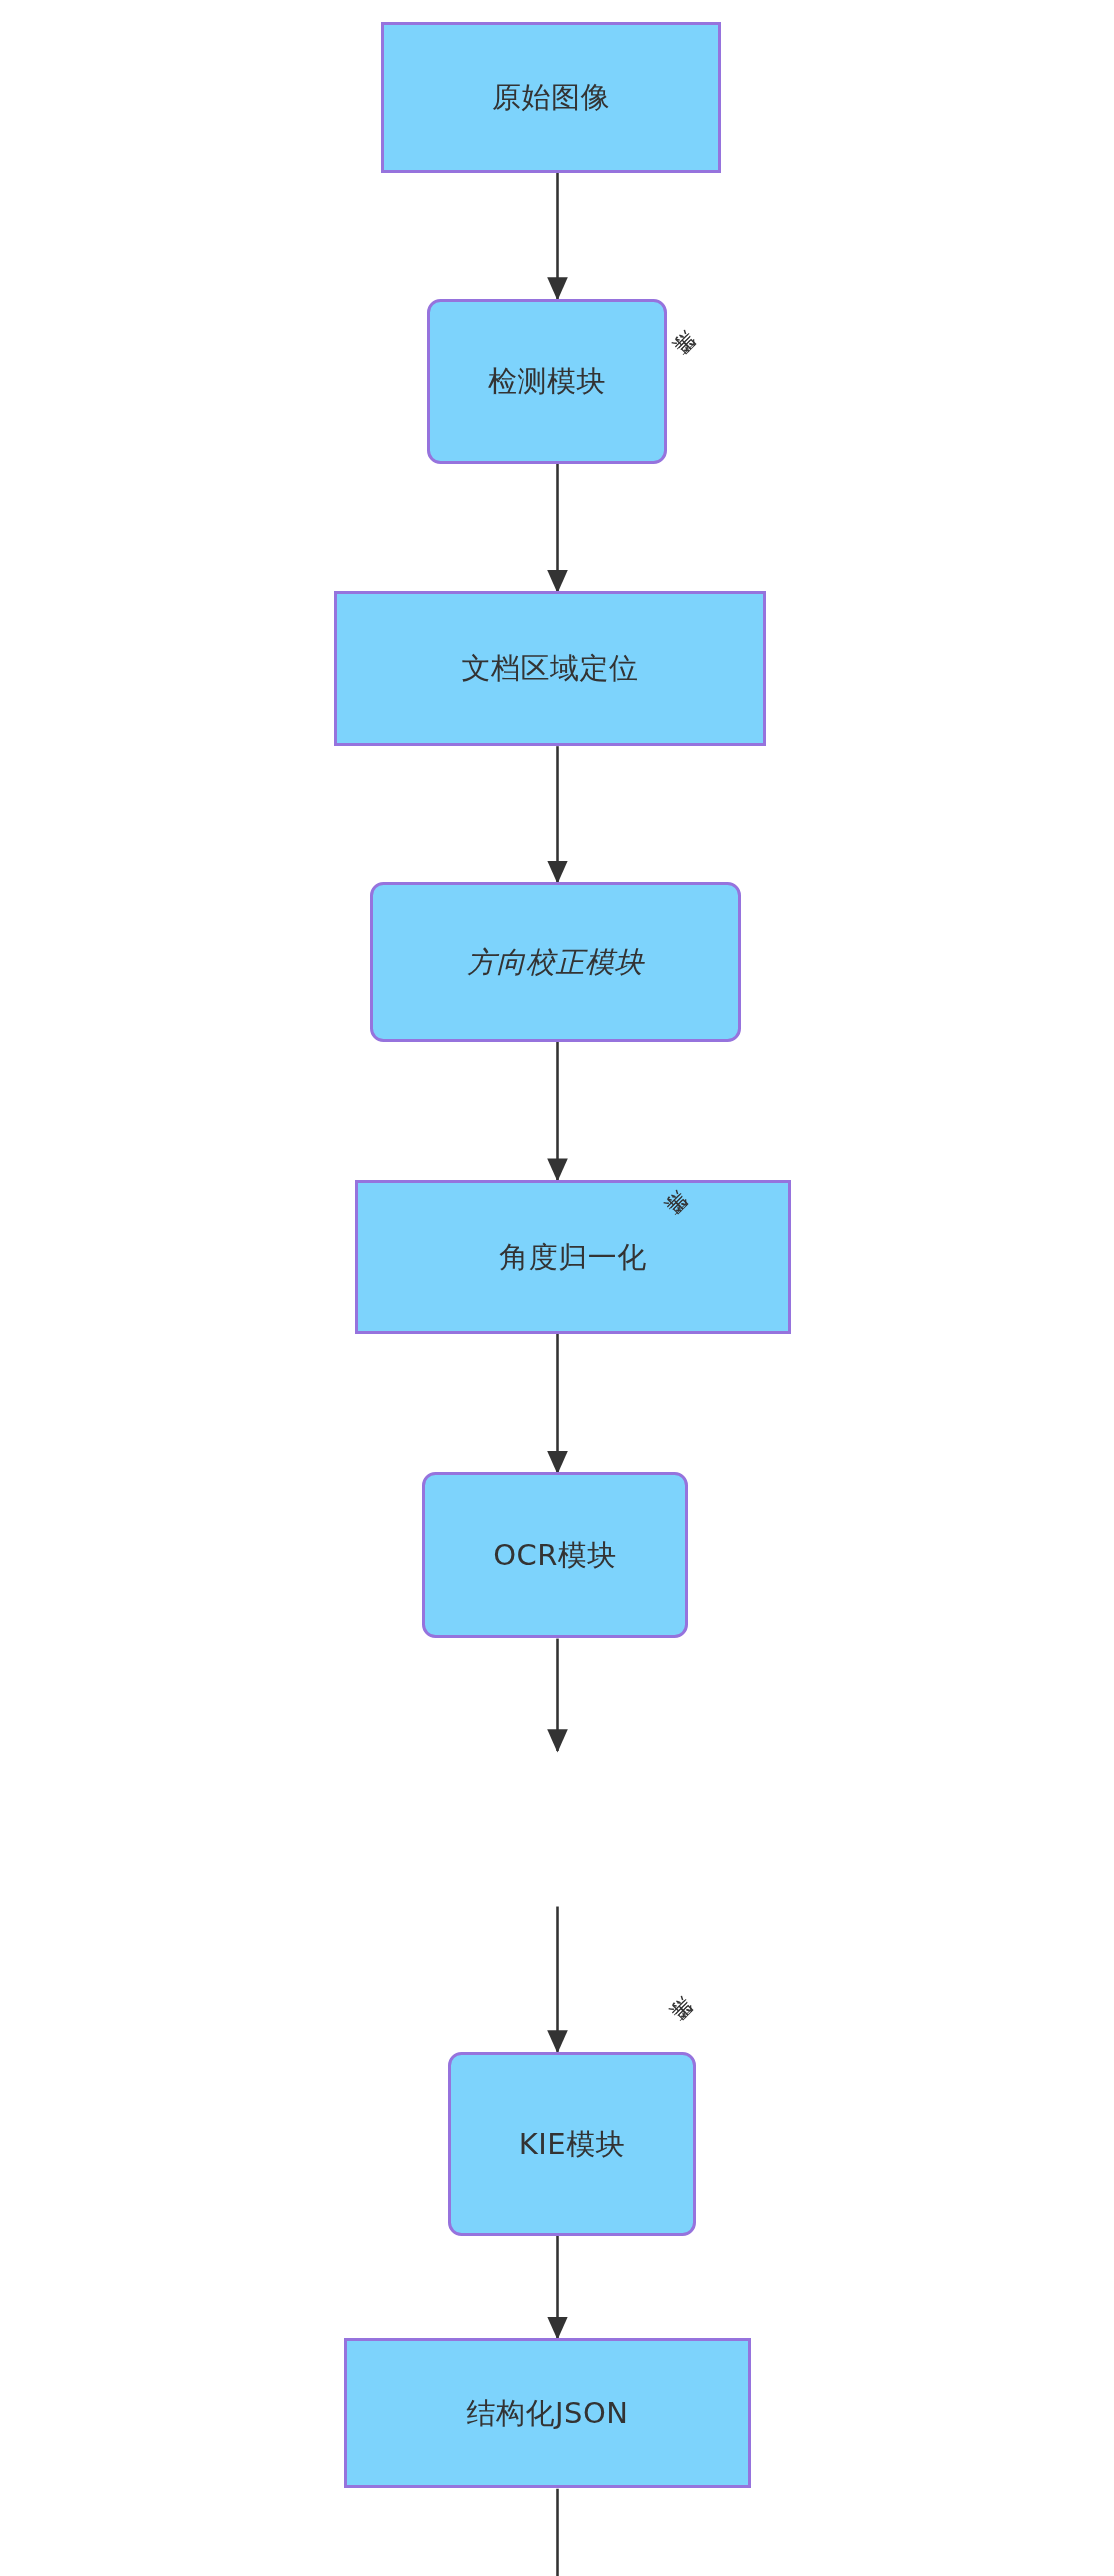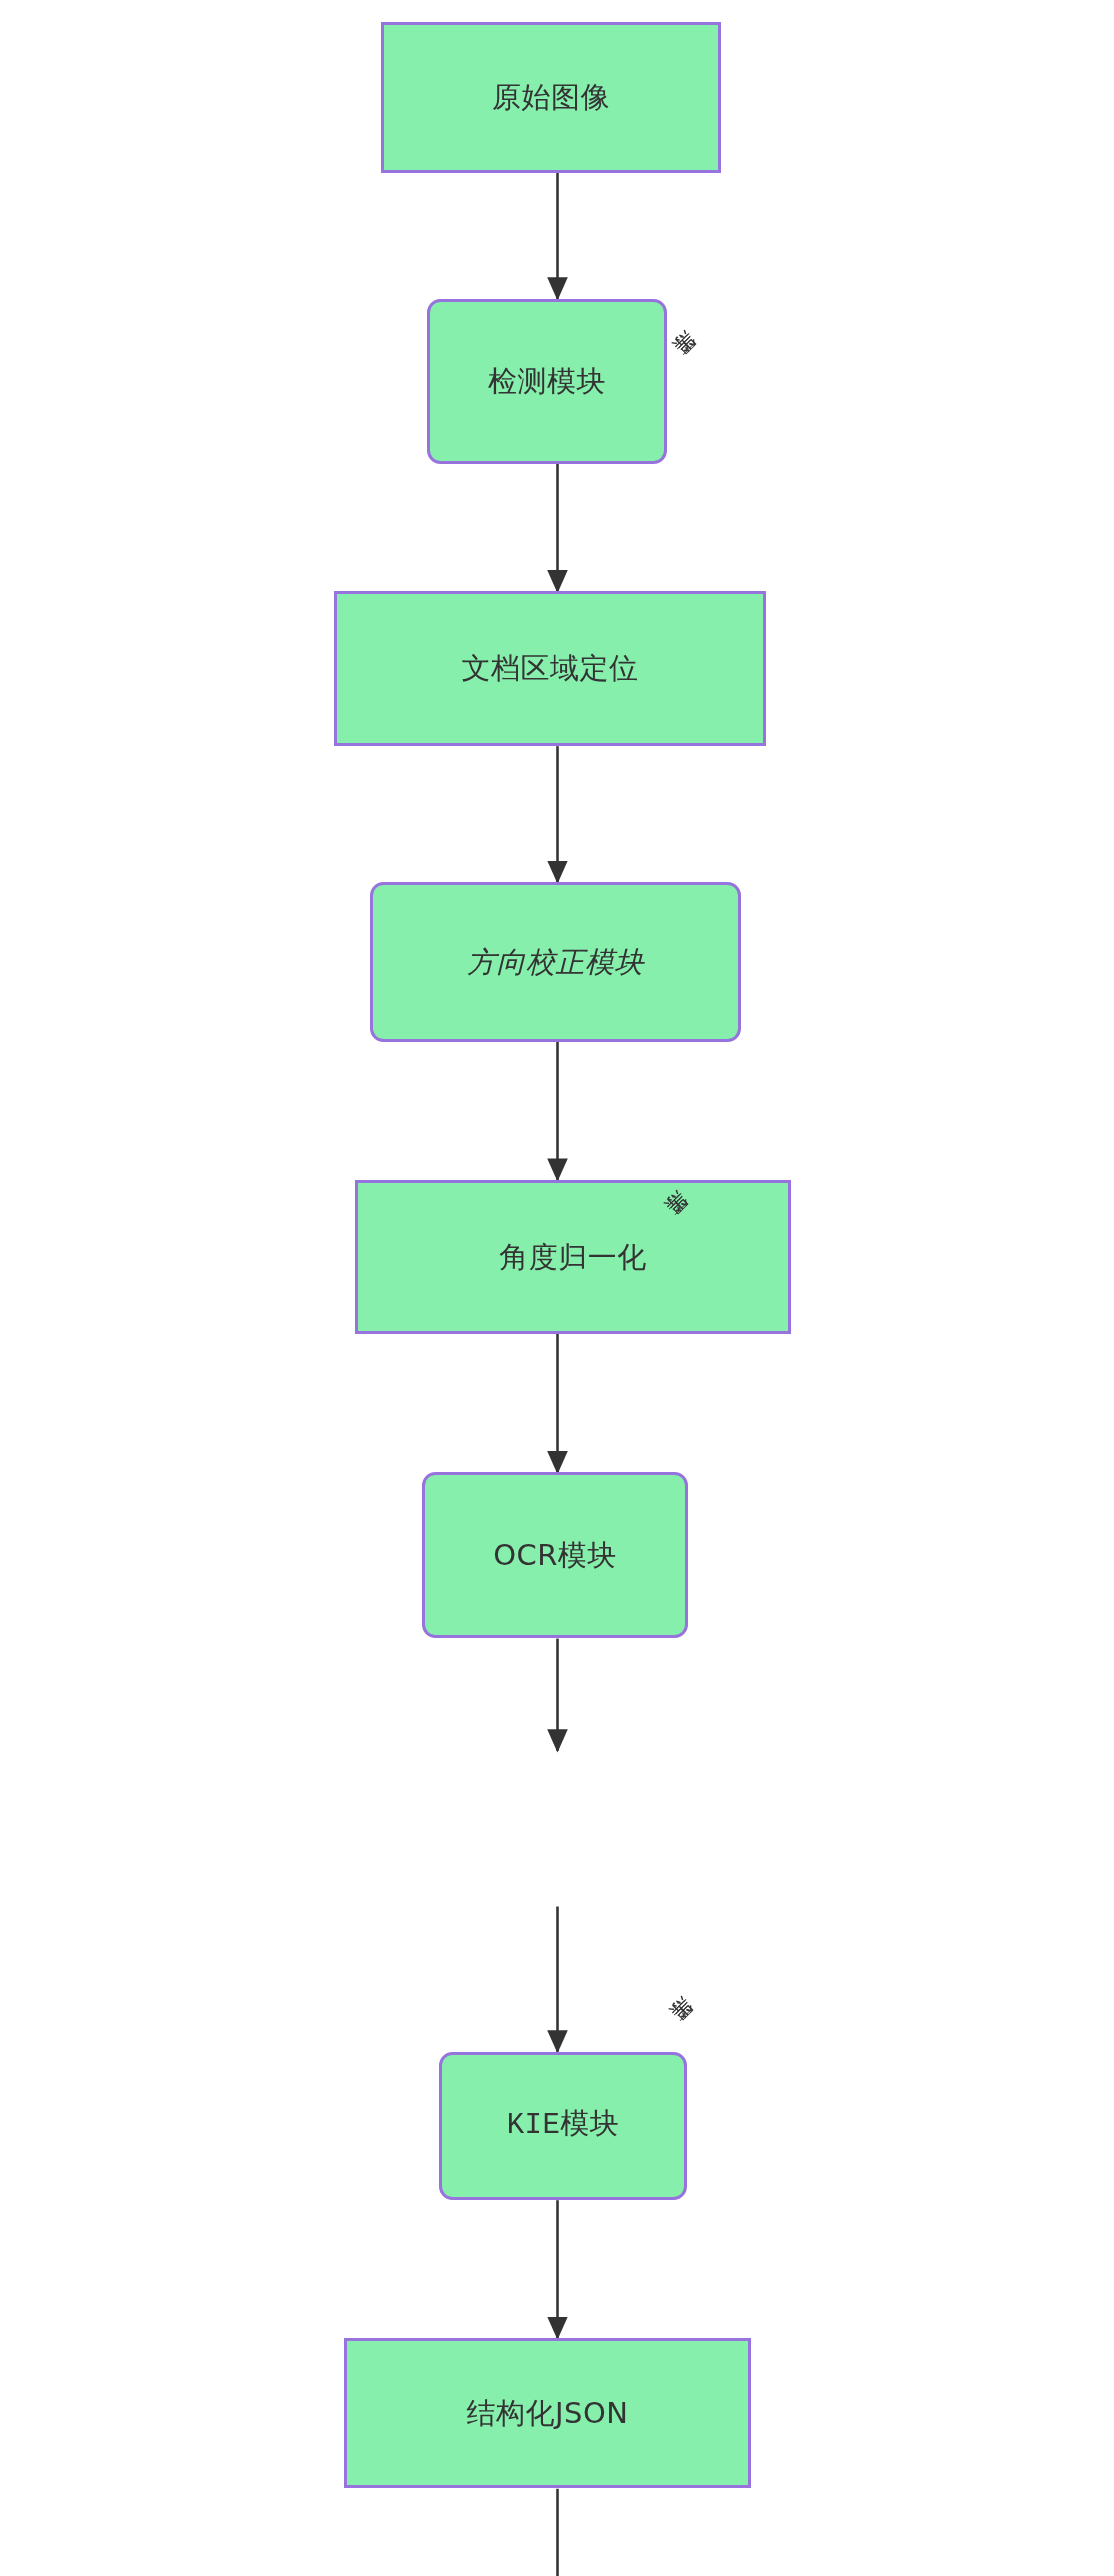--- a/index.html
+++ b/index.html
@@ -20,21 +20,21 @@
     position: absolute;
     inset: 0;
     width: 1115px;
     height: 2832px;
   }
 
   
   .node {
     position: absolute;
     box-sizing: border-box;
-    background: #86efac;
+    background: #7dd3fc;
     border: 3.1px solid #9673dd;
     display: flex;
     align-items: center;
     justify-content: center;
     text-align: center;
     color: #333333;
     font-size: 29px;
     line-height: 1.25;
     letter-spacing: 0.5px;
     white-space: nowrap;
@@ -119,21 +119,21 @@
 
   <div class="node sharp" style="left:355px;  top:1180px; width:436px; height:154px;">
     <span class="node-label">角度归一化</span>
   </div>
 
   <div class="node rounded" style="left:422px;  top:1472px; width:266px; height:166px;">
     <span class="node-label">OCR模块</span>
   </div>
 
 
-  <div class="node rounded" style="left:439px;  top:2052px; width:248px; height:148px;font-family:Liberation Mono, monospace;">
+  <div class="node rounded" style="left:448px;  top:2052px; width:248px; height:184px;">
     <span class="node-label">KIE模块</span>
   </div>
 
   <div class="node sharp" style="left:344px;  top:2338px; width:407px; height:150px;">
     <span class="node-label">结构化JSON</span>
   </div>
 
   <div class="edge-label" style="left:693px; top:361px;">等黑</div>
 
   <div class="edge-label" style="left:685px; top:1221px;">等黑</div>

